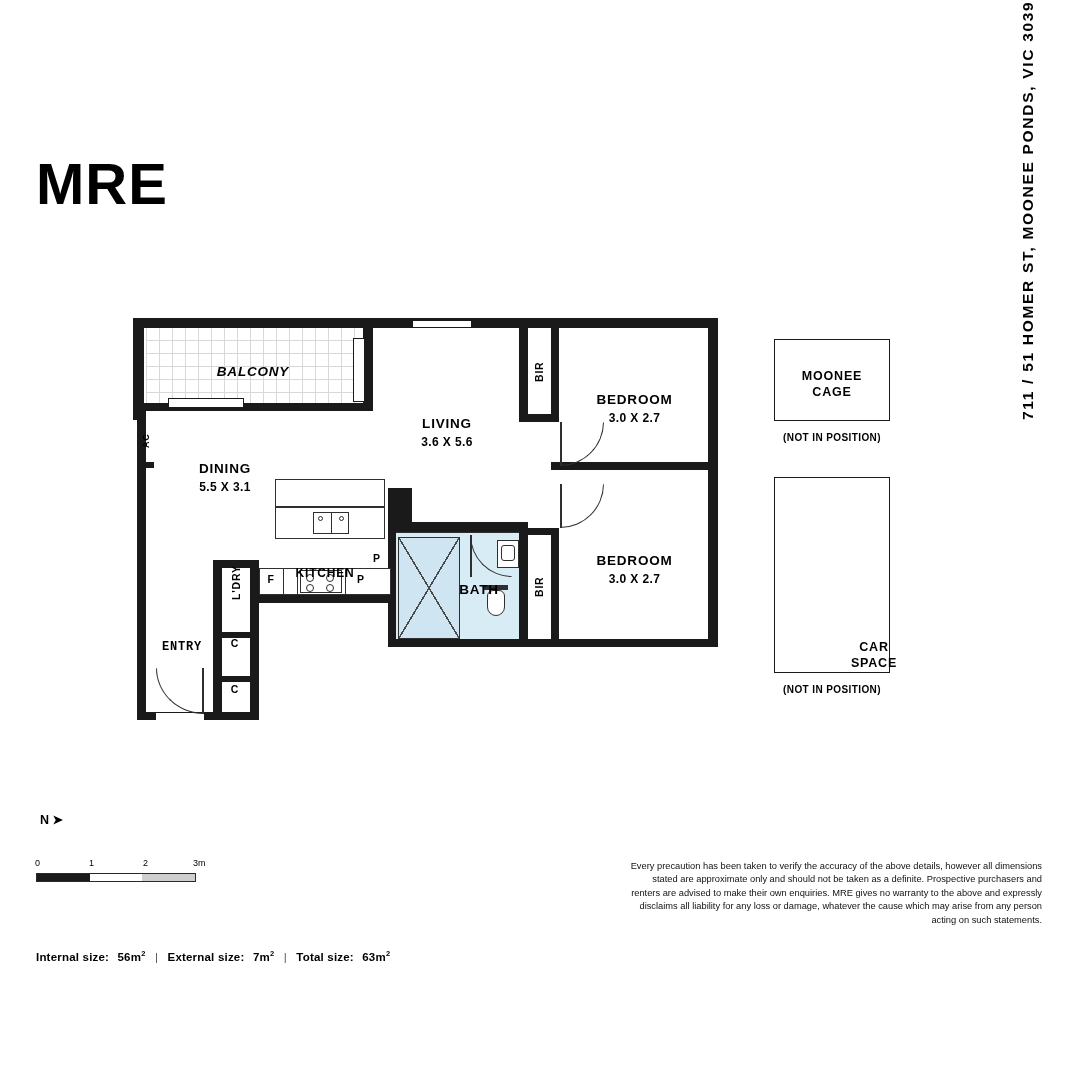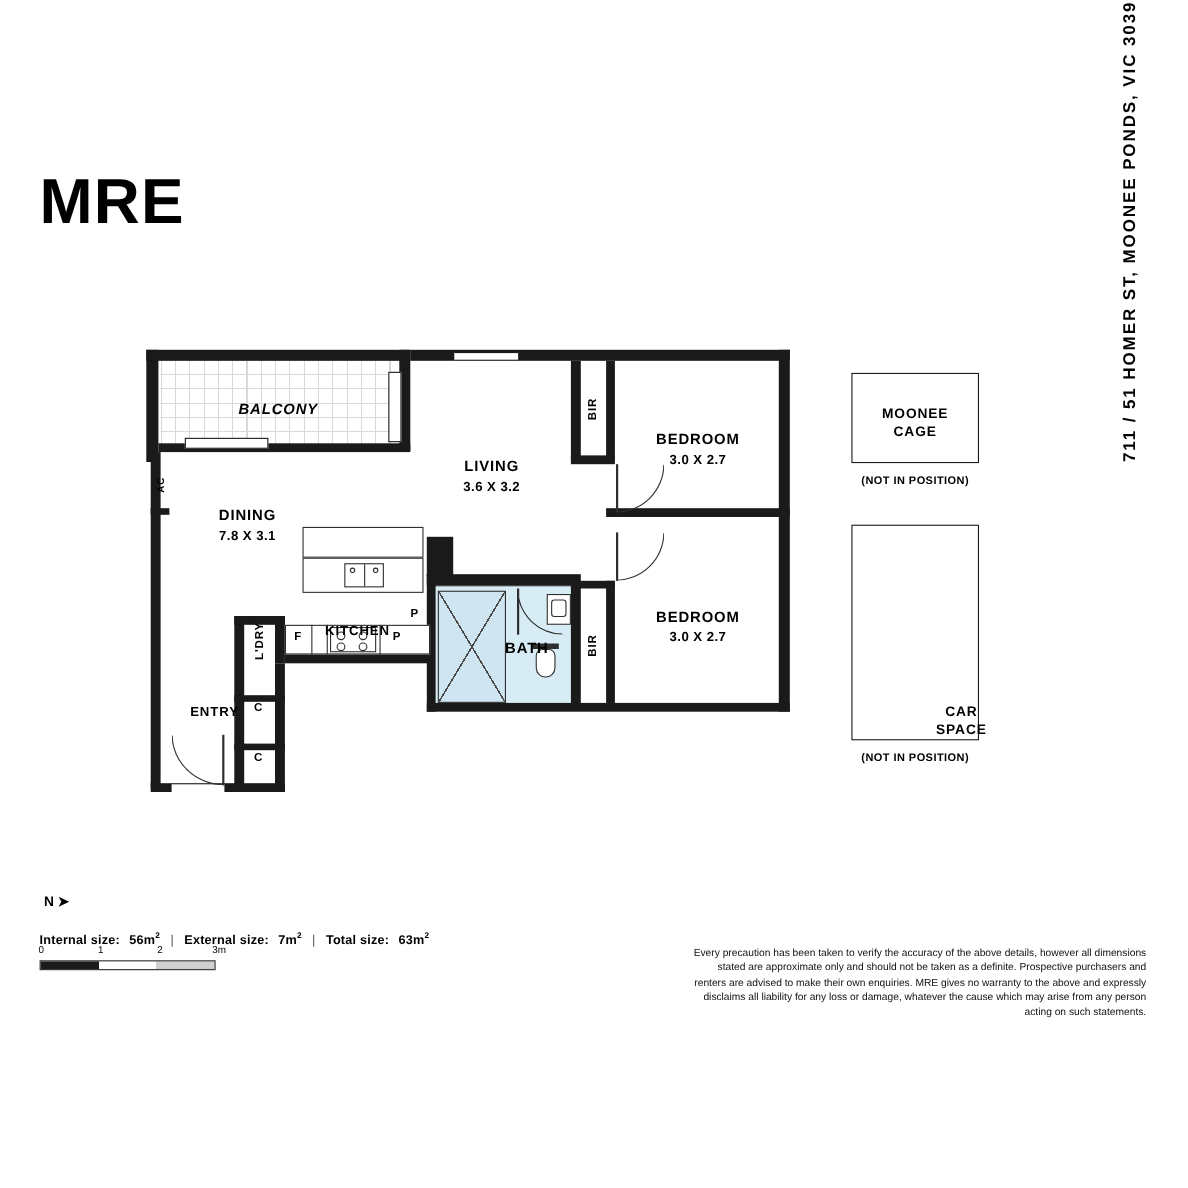--- a/index.html
+++ b/index.html
@@ -176,21 +176,21 @@
     left: 30px;
     top: 858px;
     width: 176px;
     height: 12px;
     font-size: 9px;
   }
   .scale-ticks span { position: absolute; }
   .sizes {
     position: absolute;
     left: 36px;
-    top: 846px;
+    top: 949px;
     font-size: 11.5px;
     font-weight: 700;
     letter-spacing: 0.2px;
   }
   .sizes sup { font-size: 7.5px; }
   .sizes .sep { font-weight: 400; color: #555; padding: 0 6px; }
   .disclaimer {
     position: absolute;
     left: 630px;
     top: 860px;
@@ -298,37 +298,37 @@
     <div class="fixture" style="left:326px; top:574px; width:8px; height:8px; border-radius:50%;"></div>
     <div class="fixture" style="left:306px; top:584px; width:8px; height:8px; border-radius:50%;"></div>
     <div class="fixture" style="left:326px; top:584px; width:8px; height:8px; border-radius:50%;"></div>
 
     <div class="label lbl-lg" style="left:173px; top:364px; width:160px;font-style:italic;">
       <span>BALCONY</span>
     </div>
 
     <div class="label lbl-lg" style="left:155px; top:461px; width:140px;">
       <span>DINING</span>
-      <span class="dim">7.8 X 3.1</span>
+      <span class="dim">5.5 X 3.1</span>
     </div>
 
     <div class="label lbl-lg" style="left:382px; top:416px; width:130px;">
       <span>LIVING</span>
-      <span class="dim">3.6 X 3.2</span>
+      <span class="dim">3.6 X 5.6</span>
     </div>
 
     <div class="label lbl-md" style="left:265px; top:566px; width:120px;">
       <span>KITCHEN</span>
     </div>
 
     <div class="label lbl-lg" style="left:434px; top:582px; width:90px;">
       <span>BATH</span>
     </div>
 
-    <div class="label lbl-md" style="left:158px; top:640px; width:74px;">
+    <div class="label lbl-md" style="left:145px; top:640px; width:74px;font-family:Liberation Mono, monospace;">
       <span>ENTRY</span>
     </div>
 
     <div class="label lbl-lg" style="left:562px; top:392px; width:145px;">
       <span>BEDROOM</span>
       <span class="dim">3.0 X 2.7</span>
     </div>
 
     <div class="label lbl-lg" style="left:562px; top:553px; width:145px;">
       <span>BEDROOM</span>

